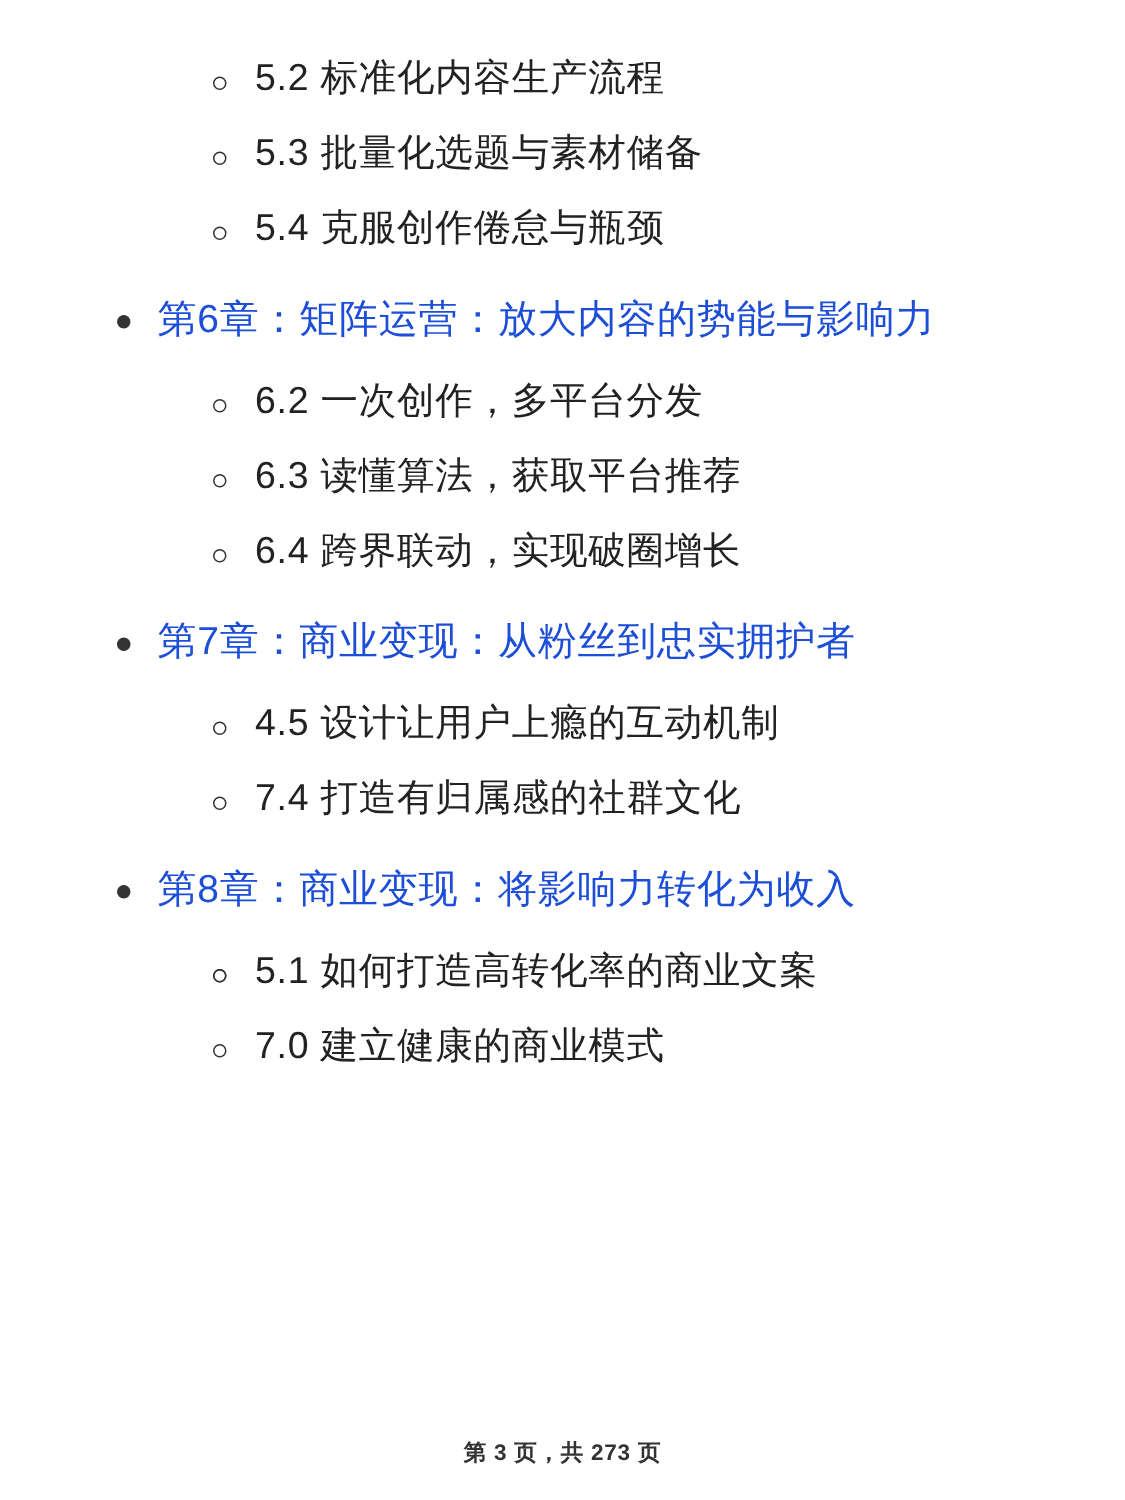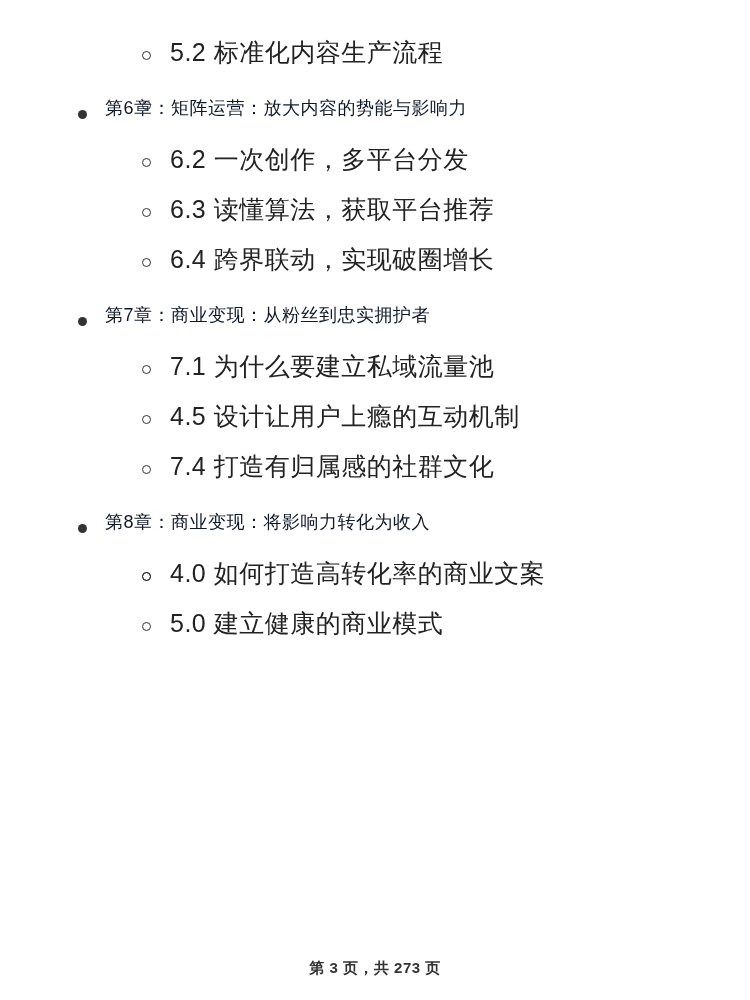--- a/index.html
+++ b/index.html
@@ -44,24 +44,24 @@
     height: 9px;
     border: 1.6px solid #333;
     border-radius: 50%;
     box-sizing: border-box;
     background: transparent;
   }
   
   .chap-item {
     position: relative;
     padding-left: 45px;
-    font-size: 18px;
+    font-size: 26px;
     line-height: 1.0;
     margin: 34px 0 30px 0;
-    color: #0f172a;
+    color: #1d4ed8;
     letter-spacing: 0.5px;
   }
   .chap-item .bullet-filled {
     position: absolute;
     left: 18px;
     top: 11px;
     width: 9px;
     height: 9px;
     border-radius: 50%;
     background: #333;
@@ -85,22 +85,27 @@
 
   <ul class="toc">
 
     <li class="sub-item">
       <span class="bullet"></span>
       <span>5.2 标准化内容生产流程</span>
     </li>
 
     <li class="sub-item">
       <span class="bullet"></span>
+      <span>5.3 批量化选题与素材储备</span>
     </li>
 
+    <li class="sub-item">
+      <span class="bullet"></span>
+      <span>5.4 克服创作倦怠与瓶颈</span>
+    </li>
 
     <li class="chap-item">
       <span class="bullet-filled"></span>
       <span>第6章：矩阵运营：放大内容的势能与影响力</span>
     </li>
 
 
     <li class="sub-item">
       <span class="bullet"></span>
       <span>6.2 一次创作，多平台分发</span>
@@ -114,24 +119,20 @@
     <li class="sub-item">
       <span class="bullet"></span>
       <span>6.4 跨界联动，实现破圈增长</span>
     </li>
 
     <li class="chap-item">
       <span class="bullet-filled"></span>
       <span>第7章：商业变现：从粉丝到忠实拥护者</span>
     </li>
 
-    <li class="sub-item">
-      <span class="bullet"></span>
-      <span>7.1 为什么要建立私域流量池</span>
-    </li>
 
     <li class="sub-item">
       <span class="bullet"></span>
       <span>4.5 设计让用户上瘾的互动机制</span>
     </li>
 
 
     <li class="sub-item">
       <span class="bullet"></span>
       <span>7.4 打造有归属感的社群文化</span>
@@ -142,25 +143,25 @@
       <span>第8章：商业变现：将影响力转化为收入</span>
     </li>
 
     <li class="sub-item">
       <span class="bullet"></span>
     </li>
 
 
     <li class="sub-item">
       <span class="bullet"></span>
-      <span>4.0 如何打造高转化率的商业文案</span>
+      <span>5.1 如何打造高转化率的商业文案</span>
     </li>
 
     <li class="sub-item">
       <span class="bullet"></span>
-      <span>5.0 建立健康的商业模式</span>
+      <span>7.0 建立健康的商业模式</span>
     </li>
 
   </ul>
 
   <div class="footer">第 3 页，共 273 页</div>
 
 </div>
 
 </body></html>

